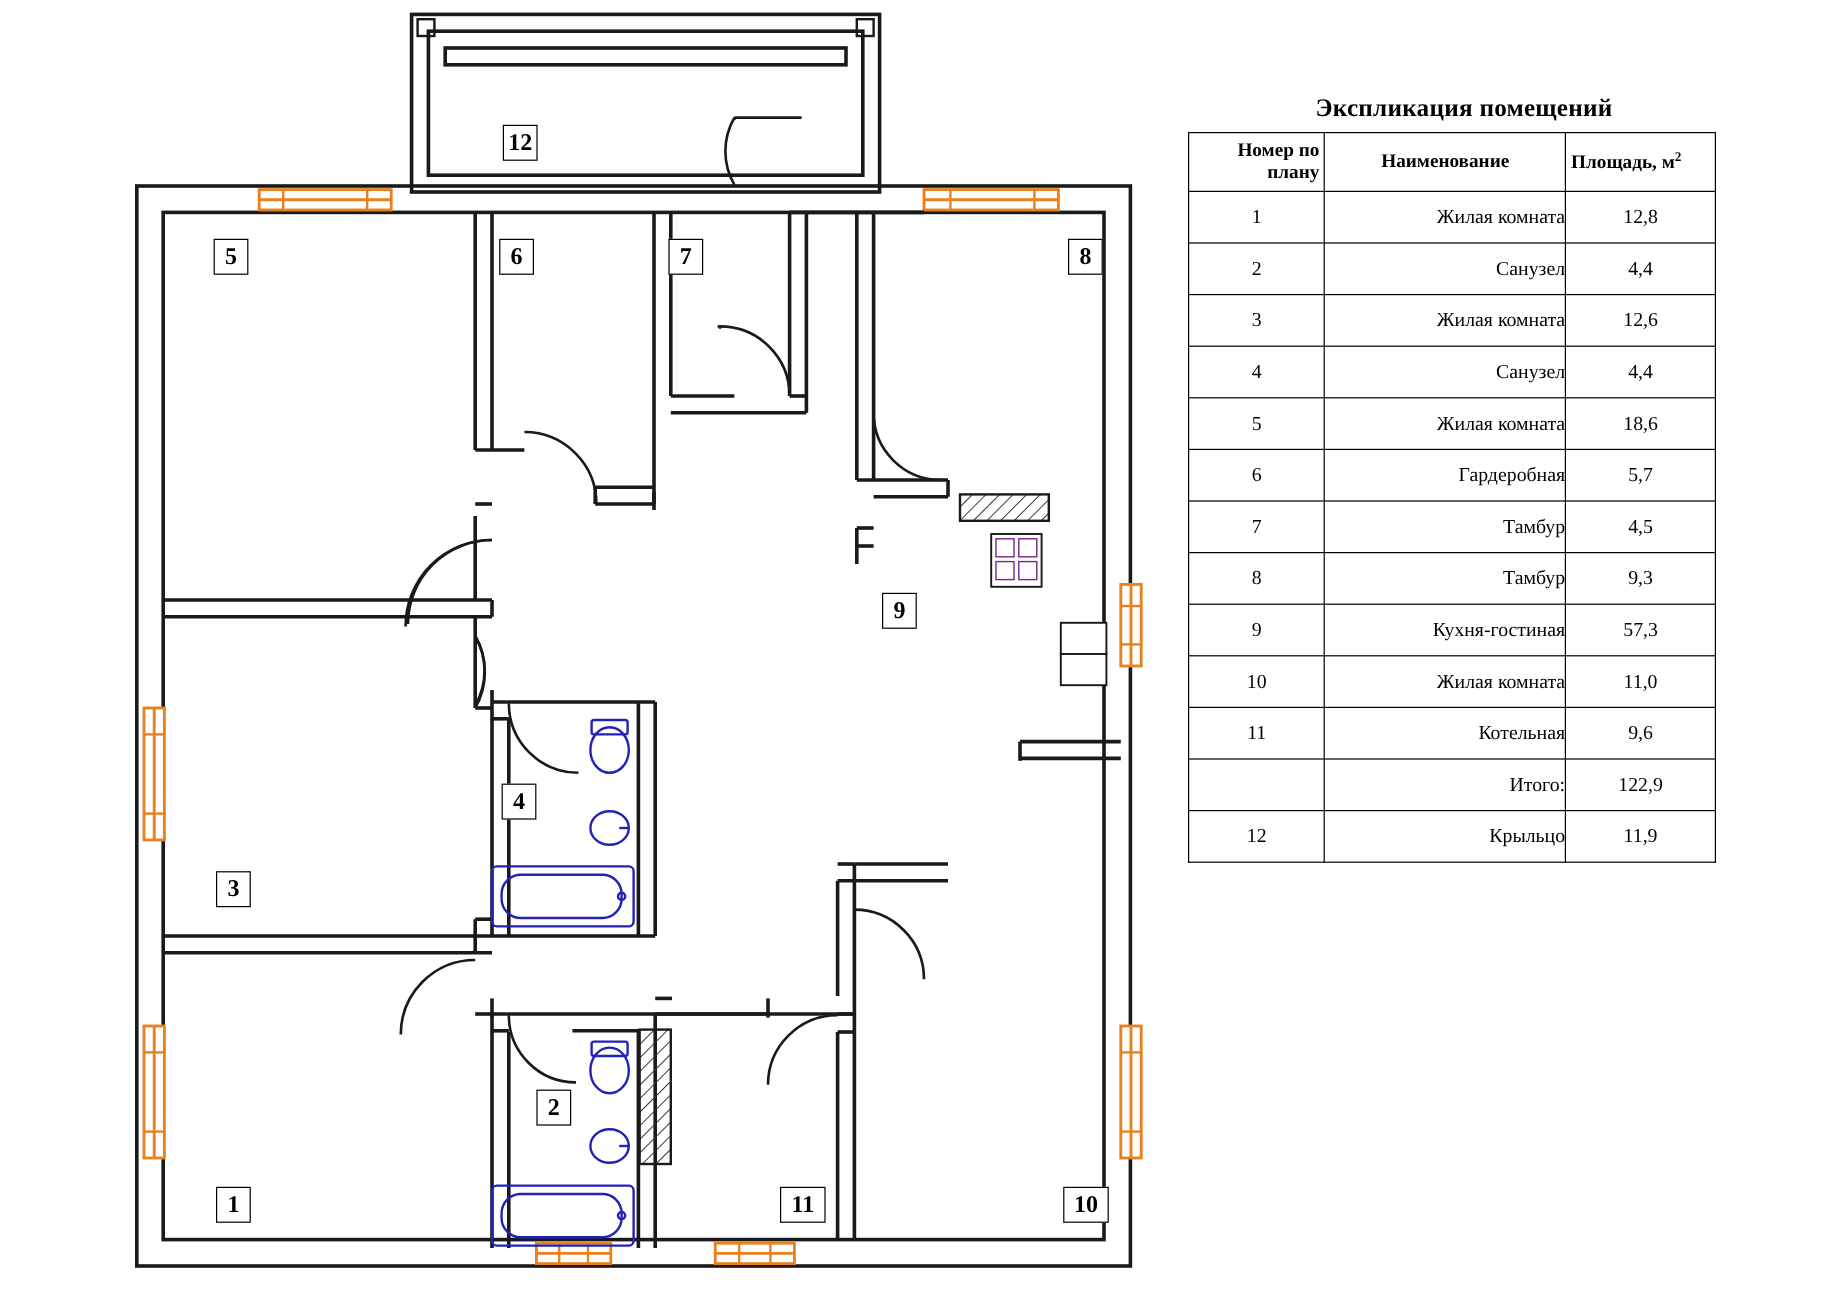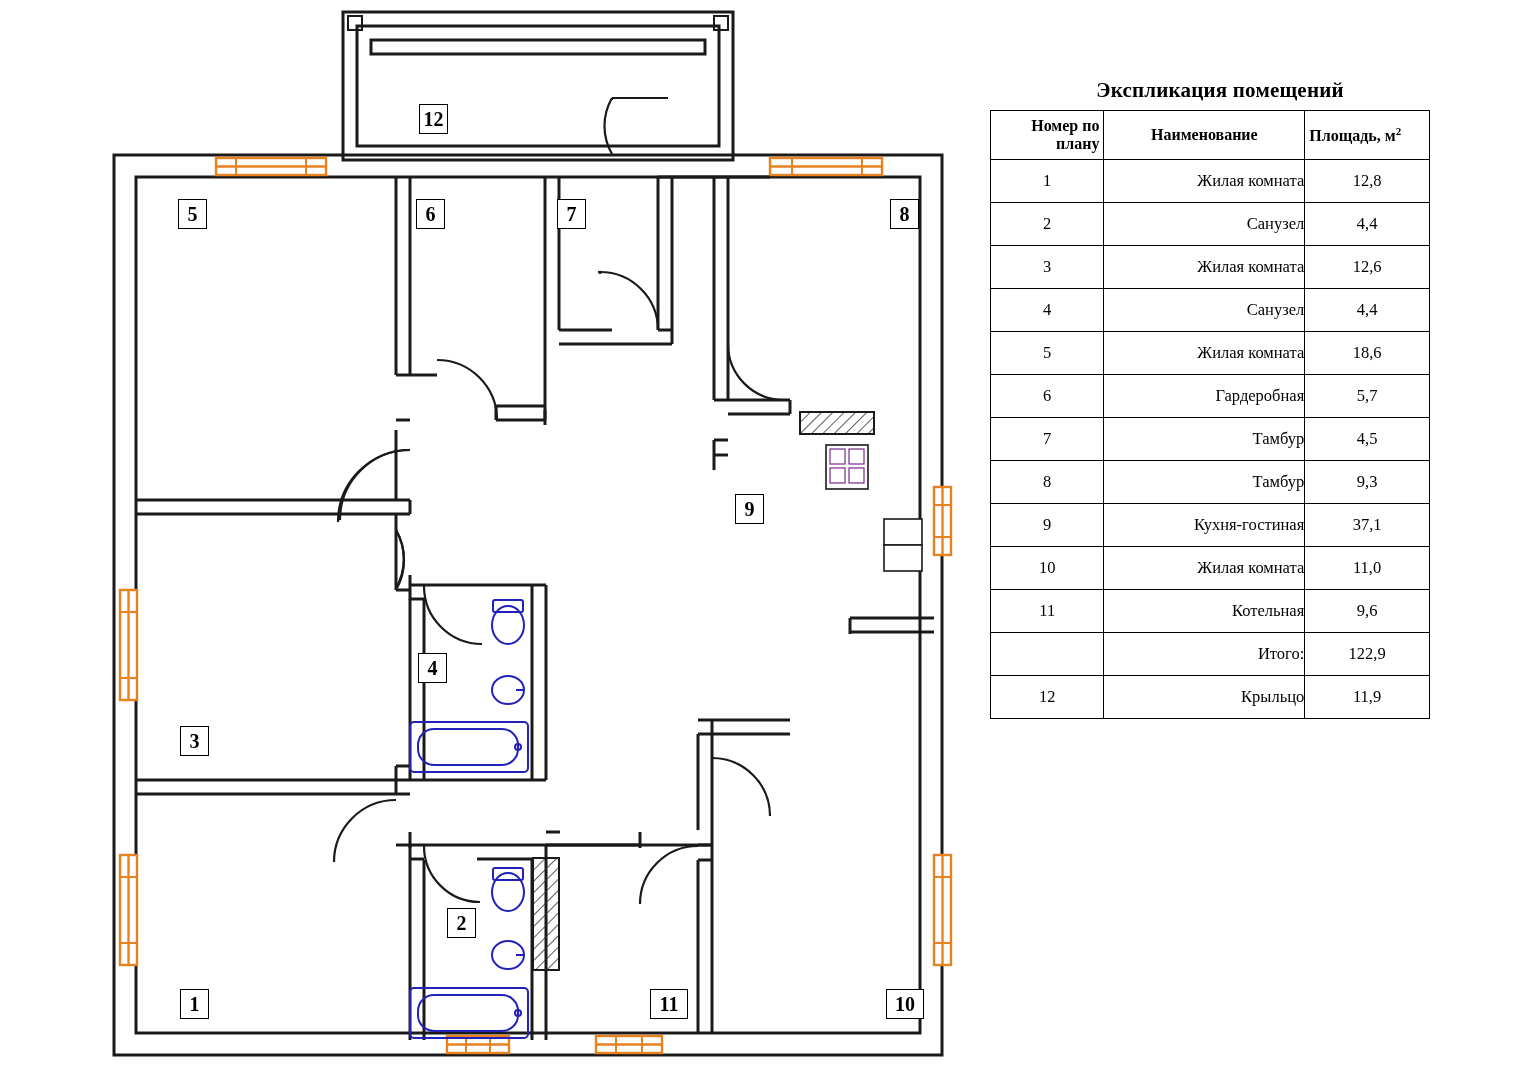--- a/index.html
+++ b/index.html
@@ -341,21 +341,21 @@
           <td class="c-area">4,5</td>
         </tr>
       <tr>
           <td class="c-num">8</td>
           <td class="c-name">Тамбур</td>
           <td class="c-area">9,3</td>
         </tr>
       <tr>
           <td class="c-num">9</td>
           <td class="c-name">Кухня-гостиная</td>
-          <td class="c-area">37,1</td>
+          <td class="c-area">57,3</td>
         </tr>
       <tr>
           <td class="c-num">10</td>
           <td class="c-name">Жилая комната</td>
           <td class="c-area">11,0</td>
         </tr>
       <tr>
           <td class="c-num">11</td>
           <td class="c-name">Котельная</td>
           <td class="c-area">9,6</td>

